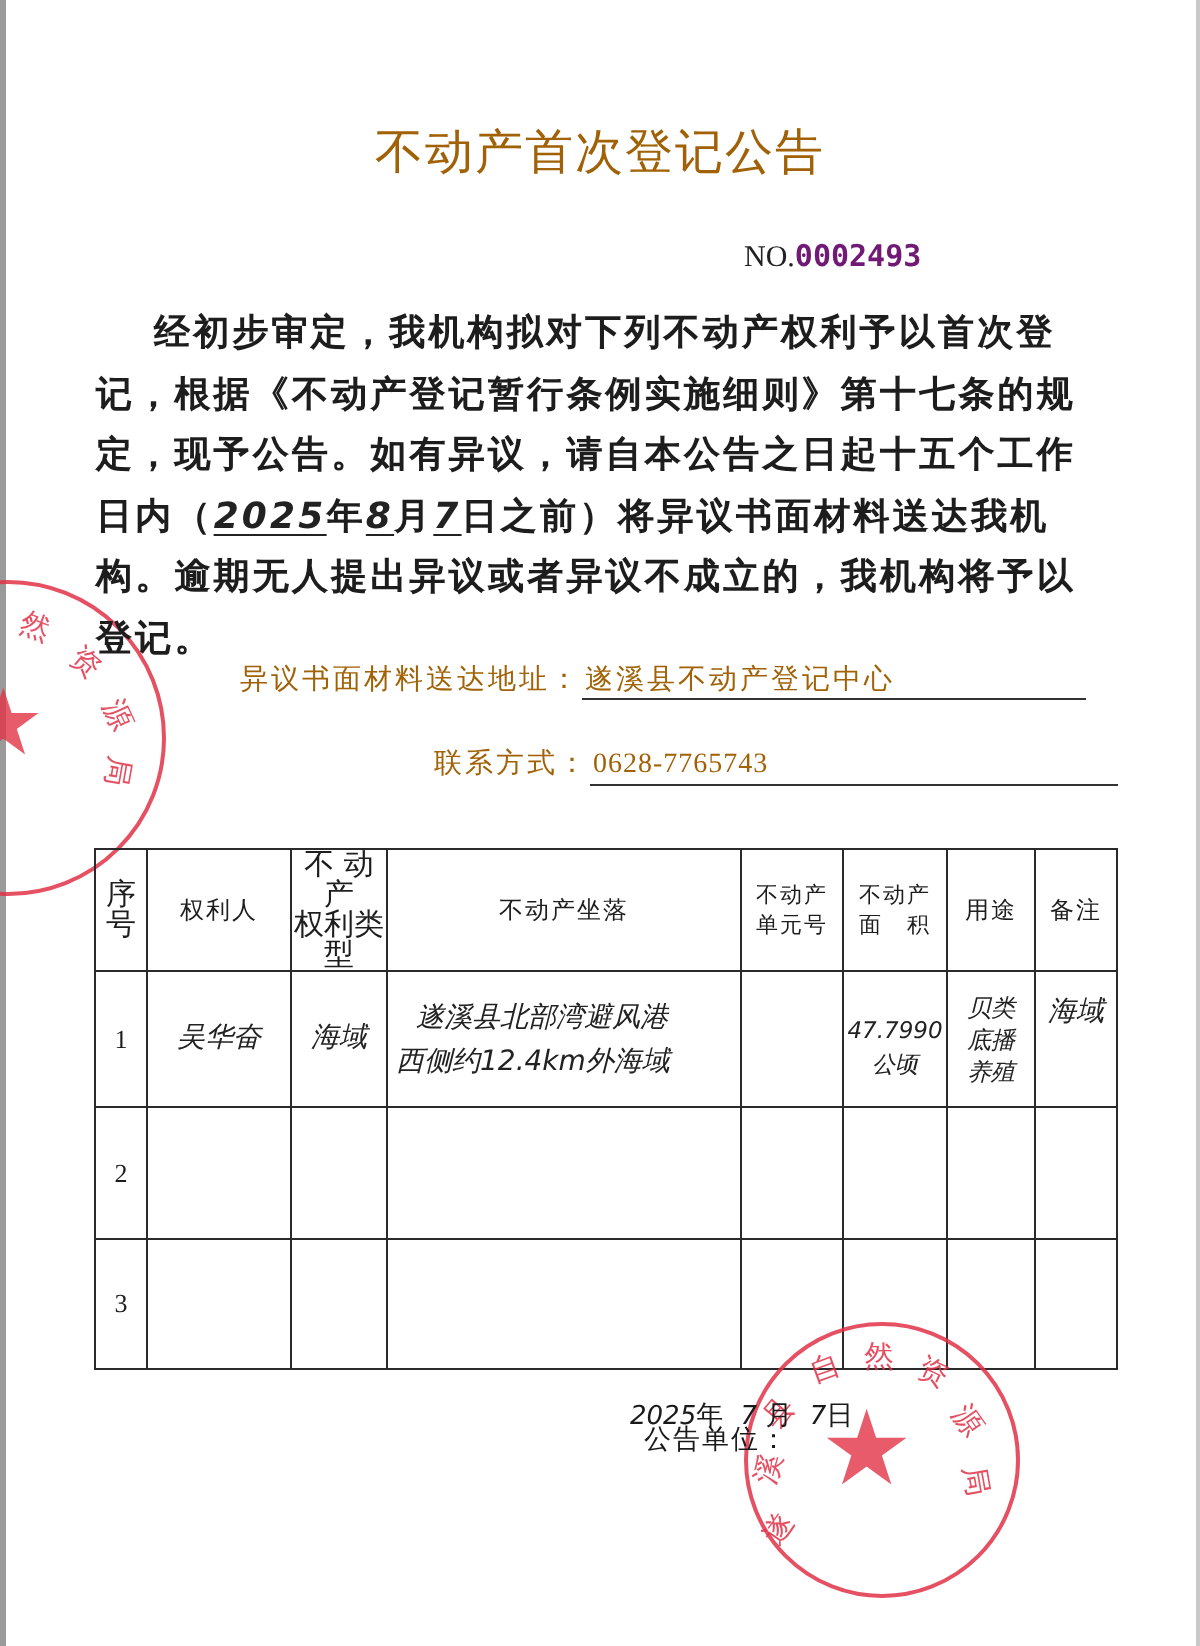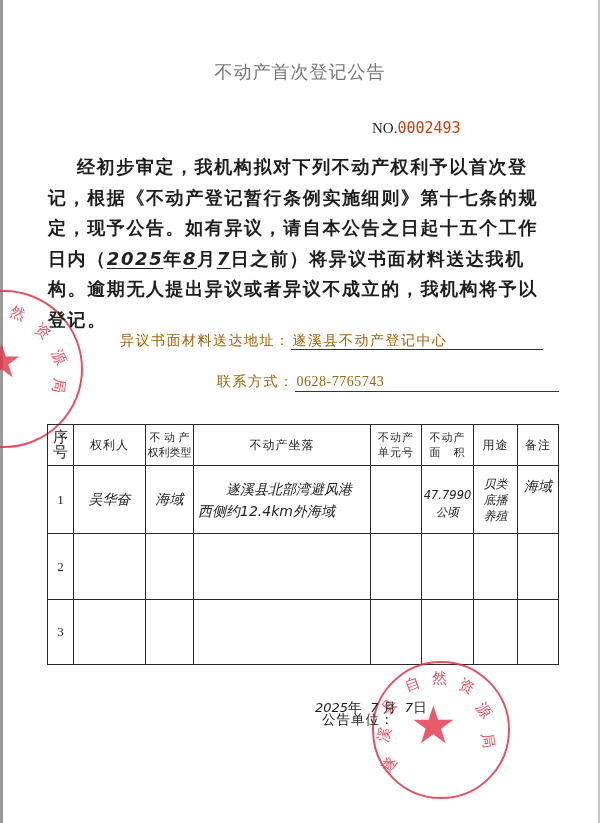--- a/index.html
+++ b/index.html
@@ -5,25 +5,25 @@
   html, body { margin:0; padding:0; }
   body {
     width:600px; height:823px; background:#ffffff; position:relative; overflow:hidden;
     font-family: "DejaVu Serif", "Liberation Serif", serif; color:#1a1a1a;
   }
   .page-edge-left { position:absolute; left:0; top:0; width:3px; height:823px; background:#9a9a9a; }
   .page-edge-right { position:absolute; right:0; top:0; width:2px; height:823px; background:#c8c8c8; }
   .title {
     position:absolute; left:0; width:600px; top:60px; text-align:center;
     font-family: "DejaVu Sans", "Liberation Sans", sans-serif;
-    font-size:18px; letter-spacing:1px; color:#737373;
+    font-size:24px; letter-spacing:1px; color:#a16207;
   }
   .serial { position:absolute; left:372px; top:119px; font-size:15px; }
   .serial .no { color:#222; font-family:"Liberation Serif", serif;margin-top:44px; }
-  .serial .num { color:#c2410c; font-family:"DejaVu Sans Mono", monospace; font-weight:normal; letter-spacing:0px;text-align:right; }
+  .serial .num { color:#701a75; font-family:"DejaVu Sans Mono", monospace; font-weight:bold; letter-spacing:0px;text-align:right; }
   .para {
     position:absolute; left:48px; width:500px; top:152px;
     font-size:18px; line-height:30.5px; letter-spacing:1.6px; color:#1d1d1d;font-weight:bold;
   }
   .para .indent { padding-left:29px; }
   .hand {
     font-family: "DejaVu Sans", sans-serif; font-style:italic; color:#222;
     text-decoration: underline; text-underline-offset:3px;
   }
   .addr-row { position:absolute; font-size:14px; letter-spacing:1.5px; color:#a16207; }
@@ -90,42 +90,42 @@
       <col style="width:177px">
     <col style="width:51px">
       <col style="width:52px">
       <col style="width:44px">
       <col style="width:41px">
   </colgroup>
   <tbody>
       <tr style="height:41px;">
     <th style="letter-spacing:0;font-size:15px;">序号</th>
     <th>权利人</th>
-    <th style="font-size:11px;letter-spacing:0;">
+    <th style="font-size:15px;letter-spacing:0;">
       <div>不 动 产</div>
       <div>权利类型</div>
     </th>
     <th>不动产坐落</th>
     <th style="font-size:11px;">
       <div>不动产</div>
       <div>单元号</div>
     </th>
     <th style="font-size:11px;">
       <div>不动产</div>
       <div>面　积</div>
     </th>
     <th>用途</th>
     <th>备注</th>
   </tr>
   <tr style="height:68px;">
     <td class="seq">1</td>
     <td class="cell-hand" style="font-size:14px;">吴华奋</td>
     <td class="cell-hand" style="font-size:14px;">海域</td>
     <td class="cell-hand" style="text-align:left;padding-left:4px;font-size:14px;line-height:22px;">
-      <div style="padding-left:10px;text-align:center;">遂溪县北部湾避风港</div>
+      <div style="padding-left:10px;">遂溪县北部湾避风港</div>
       <div>西侧约12.4km外海域</div>
     </td>
     <td></td>
     <td class="cell-hand" style="font-size:11.5px;">
       <div style="margin-top:8px;">47.7990</div>
       <div>公顷</div>
     </td>
     <td class="cell-hand" style="font-size:12px;line-height:16px;">
       <div>贝类</div>
       <div>底播</div>

